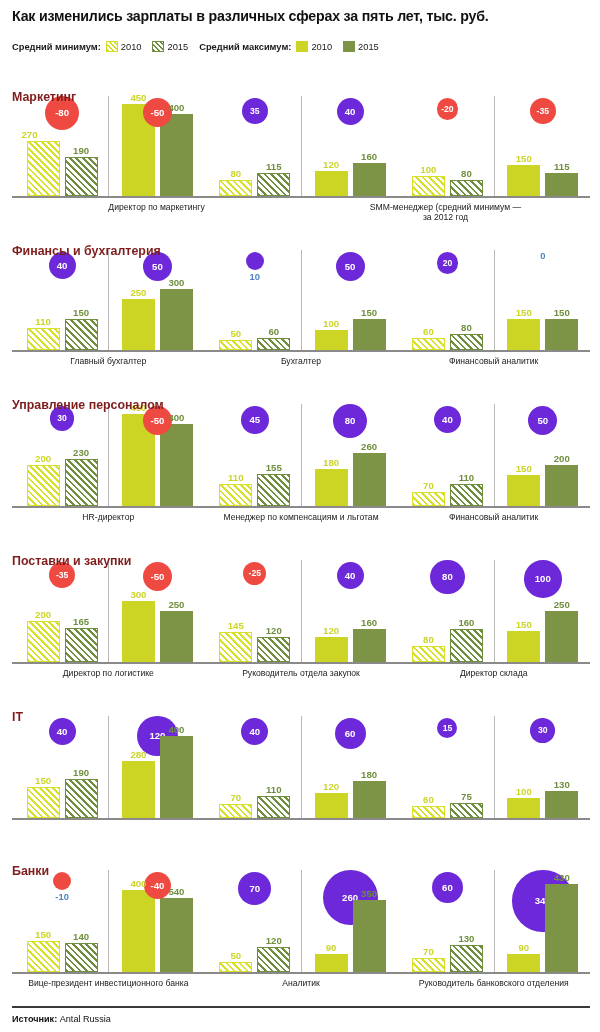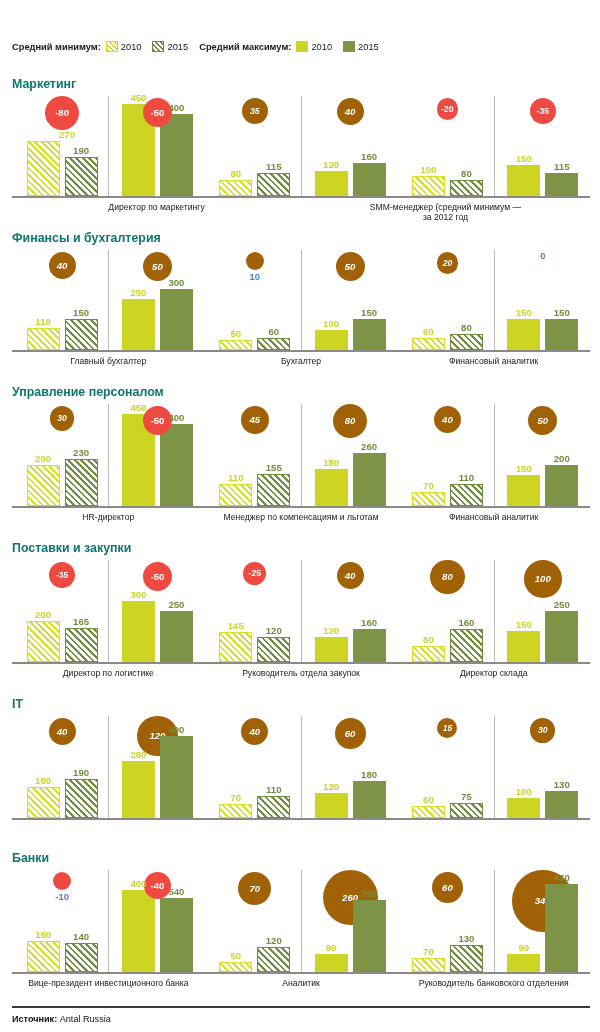--- a/index.html
+++ b/index.html
@@ -30,22 +30,22 @@
   .sw-sg{background:#7d9446;}
   .lg-txt{font-weight:normal;margin-right:11px;font-size:9.3px;}
   .lg-gap{display:inline-block;width:6px;}
   .dot{width:11px;height:11px;border-radius:50%;display:inline-block;margin-right:4px;vertical-align:middle;}
   .dot-b{background:#5b8fd0;}
   .dot-r{background:#ef4a41;}
 
   
   .section{position:absolute;left:0;width:600px;}
   .sec-title{
-    position:absolute;left:12px;top:3px;
-    font-size:12.4px;font-weight:bold;color:#0f766e;z-index:6;white-space:nowrap;
+    position:absolute;left:12px;top:16px;
+    font-size:12.4px;font-weight:bold;color:#7f1d1d;z-index:6;white-space:nowrap;
   }
   .plot{position:absolute;left:12px;right:8px;}
   .baseline{position:absolute;left:12px;width:578px;height:2px;background:#8a8a8a;}
   .cat-row{position:absolute;left:12px;width:578px;display:flex;}
   .cat{flex:1 1 0;text-align:center;font-size:8.6px;color:#1a1a1a;line-height:9.6px;white-space:pre-line;}
   .divider{position:absolute;top:0;bottom:0;width:1px;background:#b9b9b9;}
 
   .bar{position:absolute;bottom:0;}
   .bar-hy{background:
       repeating-linear-gradient(45deg,#d9e02c 0 2.1px,#ffffff 2.1px 4.6px);
@@ -58,39 +58,40 @@
 
   .vlabel{position:absolute;font-size:9.6px;font-weight:bold;white-space:nowrap;}
   .vl-y{color:#cdd527;}
   .vl-g{color:#6f8f3e;}
 
   .circle{
     position:absolute;border-radius:50%;
     display:flex;align-items:center;justify-content:center;
     color:#ffffff;font-weight:bold;font-size:9.6px;line-height:1;
   }
-  .c-blue{background:#a16207;font-style:italic;}
+  .c-blue{background:#6d28d9;}
   .c-red{background:#ef4a41;}
   .c-front{z-index:4;}
   .c-back{z-index:1;}
   .bar-front{z-index:3;}
   .outside{position:absolute;font-size:9.4px;font-weight:bold;white-space:nowrap;}
   .out-b{color:#4e82c4;}
 
   
   .foot-rule{position:absolute;left:12px;top:1006px;width:578px;height:2px;background:#3a3a3a;}
   .source{position:absolute;left:12px;top:1014px;font-size:9.1px;color:#111;}
   .source b{font-weight:bold;}
   .source span{font-weight:normal;}
 </style>
 </head>
 <body>
 
 <div class="page">
 
+  <div class="title">Как изменились зарплаты в различных сферах за пять лет, тыс. руб.</div>
 
   <div class="legend">
     <div class="legend-row">
       <span class="lg-label">Средний минимум:</span>
       <span class="sw sw-hy"></span>
       <span class="lg-txt">2010</span>
       <span class="sw sw-hg"></span>
       <span class="lg-txt">2015</span>
       <span class="lg-label">Средний максимум:</span>
       <span class="sw sw-sy"></span>
@@ -99,21 +100,21 @@
       <span class="lg-txt">2015</span>
     </div>
   </div>
 
   <div id="sections-root">
       <div class="section" style="top: 74px; height: 156px;">
         <div class="sec-title">Маркетинг</div>
         <div class="plot" style="top: 22px; height: 100px; position: absolute;">
           <div class="divider" style="left: 96.3333px;"></div>
           <div class="bar bar-hy bar-front" style="left: 14.5933px; width: 33px; height: 55.2px;"></div>
-          <div class="vlabel vl-y" style="left: 30px; width: 33px; text-align: right; bottom: 56.2px; z-index: 5;">270</div>
+          <div class="vlabel vl-y" style="left: 1px; width: 33px; text-align: center; bottom: 56.2px; z-index: 5;">270</div>
           <div class="bar bar-hg bar-front" style="left: 52.5933px; width: 33px; height: 38.8444px;"></div>
           <div class="vlabel vl-g" style="left: 52.5933px; width: 33px; text-align: center; bottom: 39.8444px; z-index: 5;">190</div>
           <div class="circle c-red c-front" style="width: 34.4912px; height: 34.4912px; left: 32.8477px; top: 0px;">-80</div>
           <div class="bar bar-sy bar-front" style="left: 109.963px; width: 33px; height: 92px;"></div>
           <div class="vlabel vl-y" style="left: 109.963px; width: 33px; text-align: center; bottom: 93px; z-index: 5;">450</div>
           <div class="bar bar-sg bar-front" style="left: 147.963px; width: 33px; height: 81.7778px;"></div>
           <div class="vlabel vl-g" style="left: 147.963px; width: 33px; text-align: center; bottom: 82.7778px; z-index: 5;">400</div>
           <div class="circle c-red c-front" style="width: 29.1525px; height: 29.1525px; left: 130.887px; top: 2px;">-50</div>
           <div class="divider" style="left: 289px;"></div>
           <div class="bar bar-hy bar-front" style="left: 207.26px; width: 33px; height: 16.3556px;"></div>

